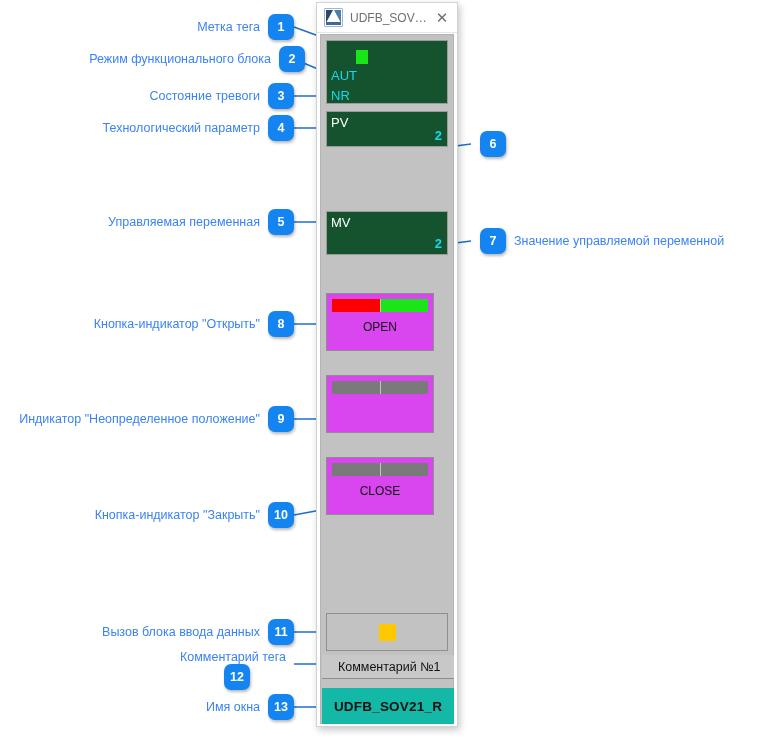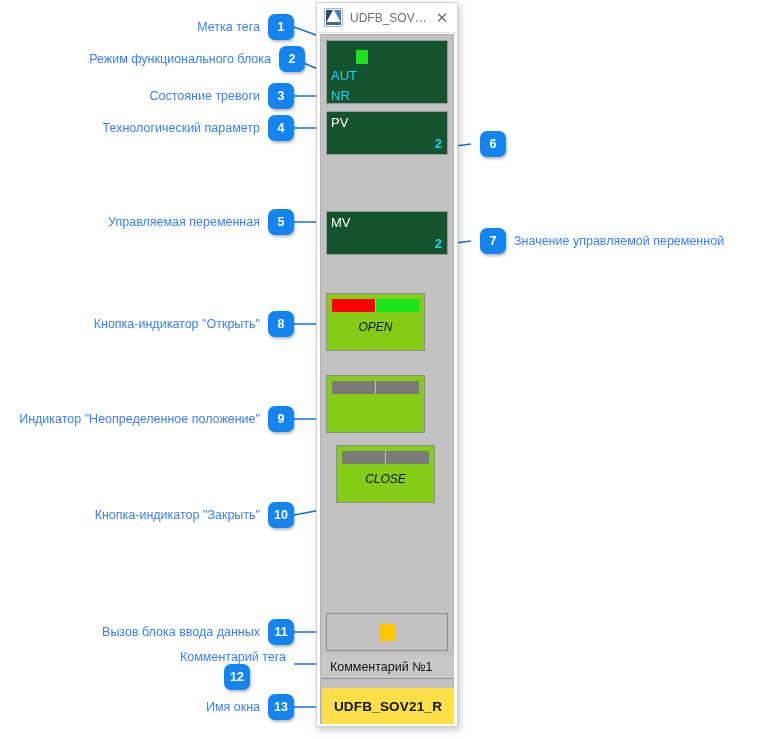--- a/index.html
+++ b/index.html
@@ -89,69 +89,68 @@
   .txt.cyanbold{color:#18d8f0;font-weight:bold;font-size:13px;}
 
   #status-box{left:5px;top:5px;width:122px;height:64px;}
   #status-led{
     position:absolute;left:29px;top:9px;width:12px;height:14px;
     background:#19e519;
   }
   #mode-txt{left:4px;top:28px;}
   #alarm-txt{left:4px;top:48px;}
 
-  #pv-box{left:5px;top:76px;width:122px;height:44px;}
+  #pv-box{left:5px;top:76px;width:122px;height:36px;}
   #pv-label{left:4px;top:4px;}
   #pv-value{right:5px;bottom:4px;position:absolute;}
 
   #mv-box{left:5px;top:176px;width:122px;height:44px;}
   #mv-label{left:4px;top:4px;}
   #mv-value{right:5px;bottom:4px;position:absolute;}
 
   
   .ibtn{
-    position:absolute;left:5px;width:99px;
-    background:#84cc16;
+    position:absolute;left:5px;width:108px;
+    background:#d946ef;
     border:1px solid #8e8e8e;
     box-sizing:border-box;
-    font-style:italic;
   }
   .ibtn .barwrap{
     position:absolute;left:5px;right:5px;top:5px;height:13px;
     display:flex;
   }
   .ibtn .barwrap .seg{flex:1 1 50%;}
   .ibtn .seg.sep{border-right:1px solid #c2c2c2;}
   .ibtn .blabel{
     position:absolute;left:0;right:0;top:26px;
     text-align:center;font-size:12px;color:#111111;
   }
   #open-btn{top:258px;height:58px;}
   #undef-btn{top:340px;height:58px;}
-  #close-btn{top:410px;height:58px;margin-left:10px;}
+  #close-btn{top:422px;height:58px;}
 
   #data-btn{
     position:absolute;left:5px;top:578px;width:122px;height:38px;
     background:#c2c2c2;border:1px solid #8e8e8e;box-sizing:border-box;
     display:flex;align-items:center;justify-content:center;
   }
   #data-btn .sq{width:17px;height:17px;background:#ffc800;}
 
   #comment-row{
     position:absolute;left:1px;top:620px;width:132px;height:24px;
     background:#c8c8c8;
     display:flex;align-items:center;
     border-bottom:1px solid #8e8e8e;
     box-sizing:border-box;
   }
-  #comment-row .ctext{font-size:12.5px;color:#111111;padding-left:8px;}
+  #comment-row .ctext{font-size:12.5px;color:#111111;padding-left:16px;}
 
   #tagname-row{
     position:absolute;left:1px;top:653px;width:132px;height:36px;
-    background:#fde047;
+    background:#14b8a6;
     display:flex;align-items:center;justify-content:center;
   }
   #tagname-row .ttext{font-size:13.5px;font-weight:bold;color:#111111;letter-spacing:0.2px;}
 </style>
 </head>
 <body>
 
 <svg class="leaders" viewBox="0 0 761 739">
   <g stroke="#1f6fd0" stroke-width="1.6" fill="none">
     <line x1="294" y1="27" x2="357" y2="50"></line>

